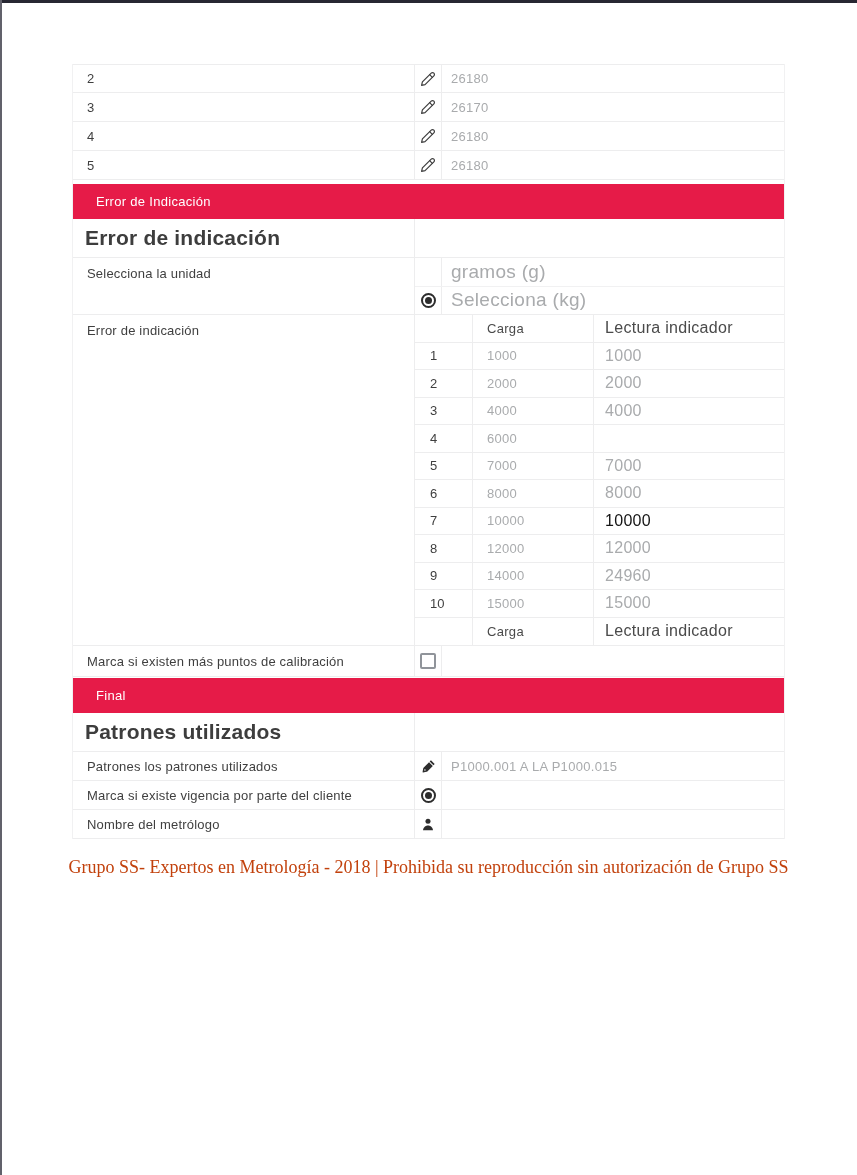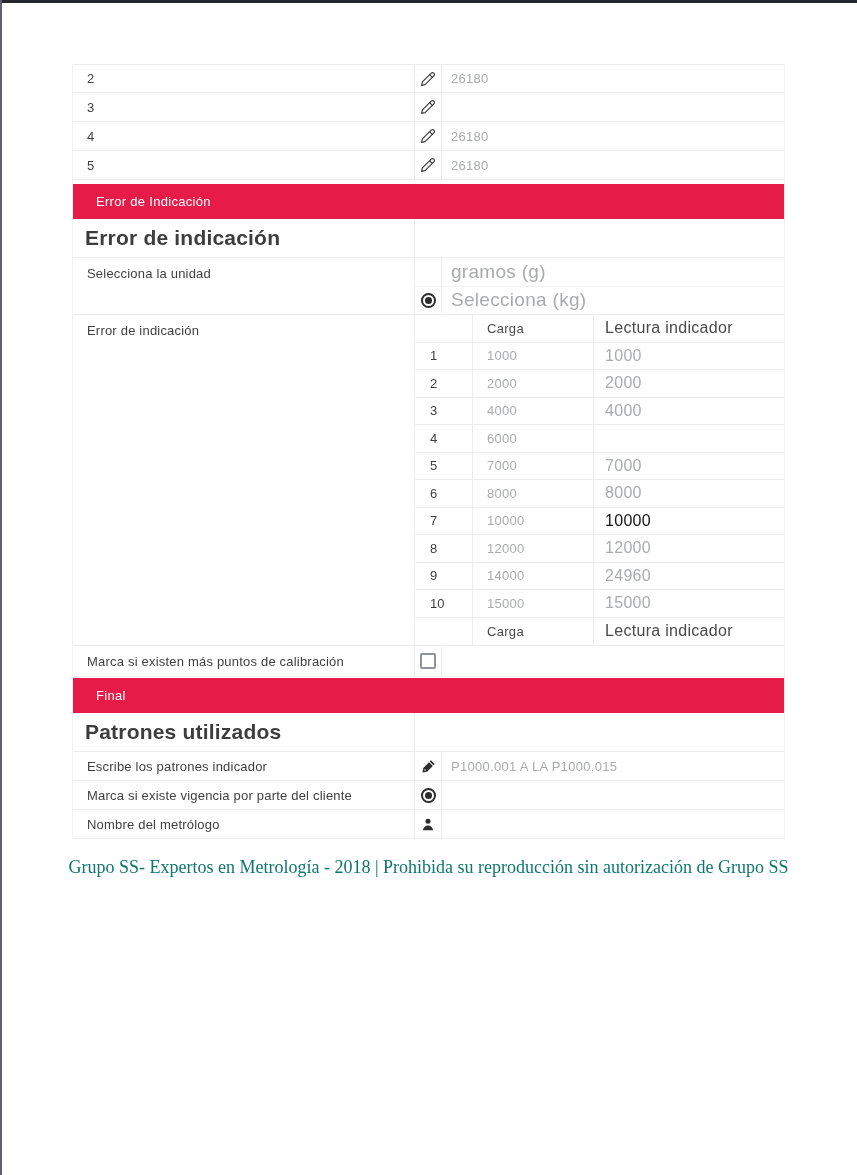--- a/index.html
+++ b/index.html
@@ -62,21 +62,21 @@
   .row-check { height:31px; }
   .checkbox { width:16px; height:16px; border:2px solid #90949a; border-radius:2px; background:#fff; }
 
   .radio { width:15px; height:15px; border:2px solid #2d2d2d; border-radius:50%; position:relative; }
   .radio::after { content:''; position:absolute; left:2px; top:2px; right:2px; bottom:2px;
                   background:#2d2d2d; border-radius:50%; }
 
   .icon-svg { display:block; }
 
   .footer { position:absolute; top:857px; left:0; width:857px; text-align:center;
-            font-family:"Liberation Serif", serif; font-size:18px; color:#0f766e; }
+            font-family:"Liberation Serif", serif; font-size:18px; color:#c2410c; }
 </style>
 </head>
 <body>
 
 <div class="frame-top"></div>
 <div class="frame-left"></div>
 
 <div class="form">
 
   <div class="row r-data first">
@@ -90,20 +90,21 @@
     <div class="cell-value">26180</div>
   </div>
   <div class="row r-data">
     <div class="cell-label">3</div>
     <div class="cell-icon">
       <svg class="icon-svg" width="16" height="16" viewBox="0 0 24 24" fill="none" stroke="#3f3f3f" stroke-width="1.8" stroke-linecap="round" stroke-linejoin="round">
           <path d="M16.8 3.2a2.7 2.7 0 1 1 4 4L7.6 20.4 2.4 21.6l1.2-5.2z"></path>
           <path d="M14.5 5.5l4 4"></path>
         </svg>
     </div>
+    <div class="cell-value">26170</div>
   </div>
   <div class="row r-data">
     <div class="cell-label">4</div>
     <div class="cell-icon">
       <svg class="icon-svg" width="16" height="16" viewBox="0 0 24 24" fill="none" stroke="#3f3f3f" stroke-width="1.8" stroke-linecap="round" stroke-linejoin="round">
           <path d="M16.8 3.2a2.7 2.7 0 1 1 4 4L7.6 20.4 2.4 21.6l1.2-5.2z"></path>
           <path d="M14.5 5.5l4 4"></path>
         </svg>
     </div>
     <div class="cell-value">26180</div>
@@ -216,21 +217,21 @@
   </div>
 
   <div class="banner mt1">Final</div>
 
   <div class="row row-heading">
     <div class="cell-label">Patrones utilizados</div>
     <div class="cell-value"></div>
   </div>
 
   <div class="row r-data">
-    <div class="cell-label">Escribe los patrones indicador</div>
+    <div class="cell-label">Patrones los patrones utilizados</div>
     <div class="cell-icon">
       <svg class="icon-svg" width="15" height="15" viewBox="0 0 24 24" fill="#2d2d2d">
           <path d="M15.9 2.1l6 6-2 2-6-6z"></path>
           <path d="M12.9 5.1l6 6-8.4 8.4c-.5.5-1.2.8-1.9.9l-5.3 1c-.5.1-.9-.3-.8-.8l1-5.3c.1-.7.4-1.4.9-1.9zM6.3 18.9c.7 0 1.2-.5 1.2-1.2s-.5-1.2-1.2-1.2-1.2.5-1.2 1.2.5 1.2 1.2 1.2z" fill-rule="evenodd"></path>
         </svg>
     </div>
     <div class="cell-value">P1000.001 A LA P1000.015</div>
   </div>
 
   <div class="row r-data">

